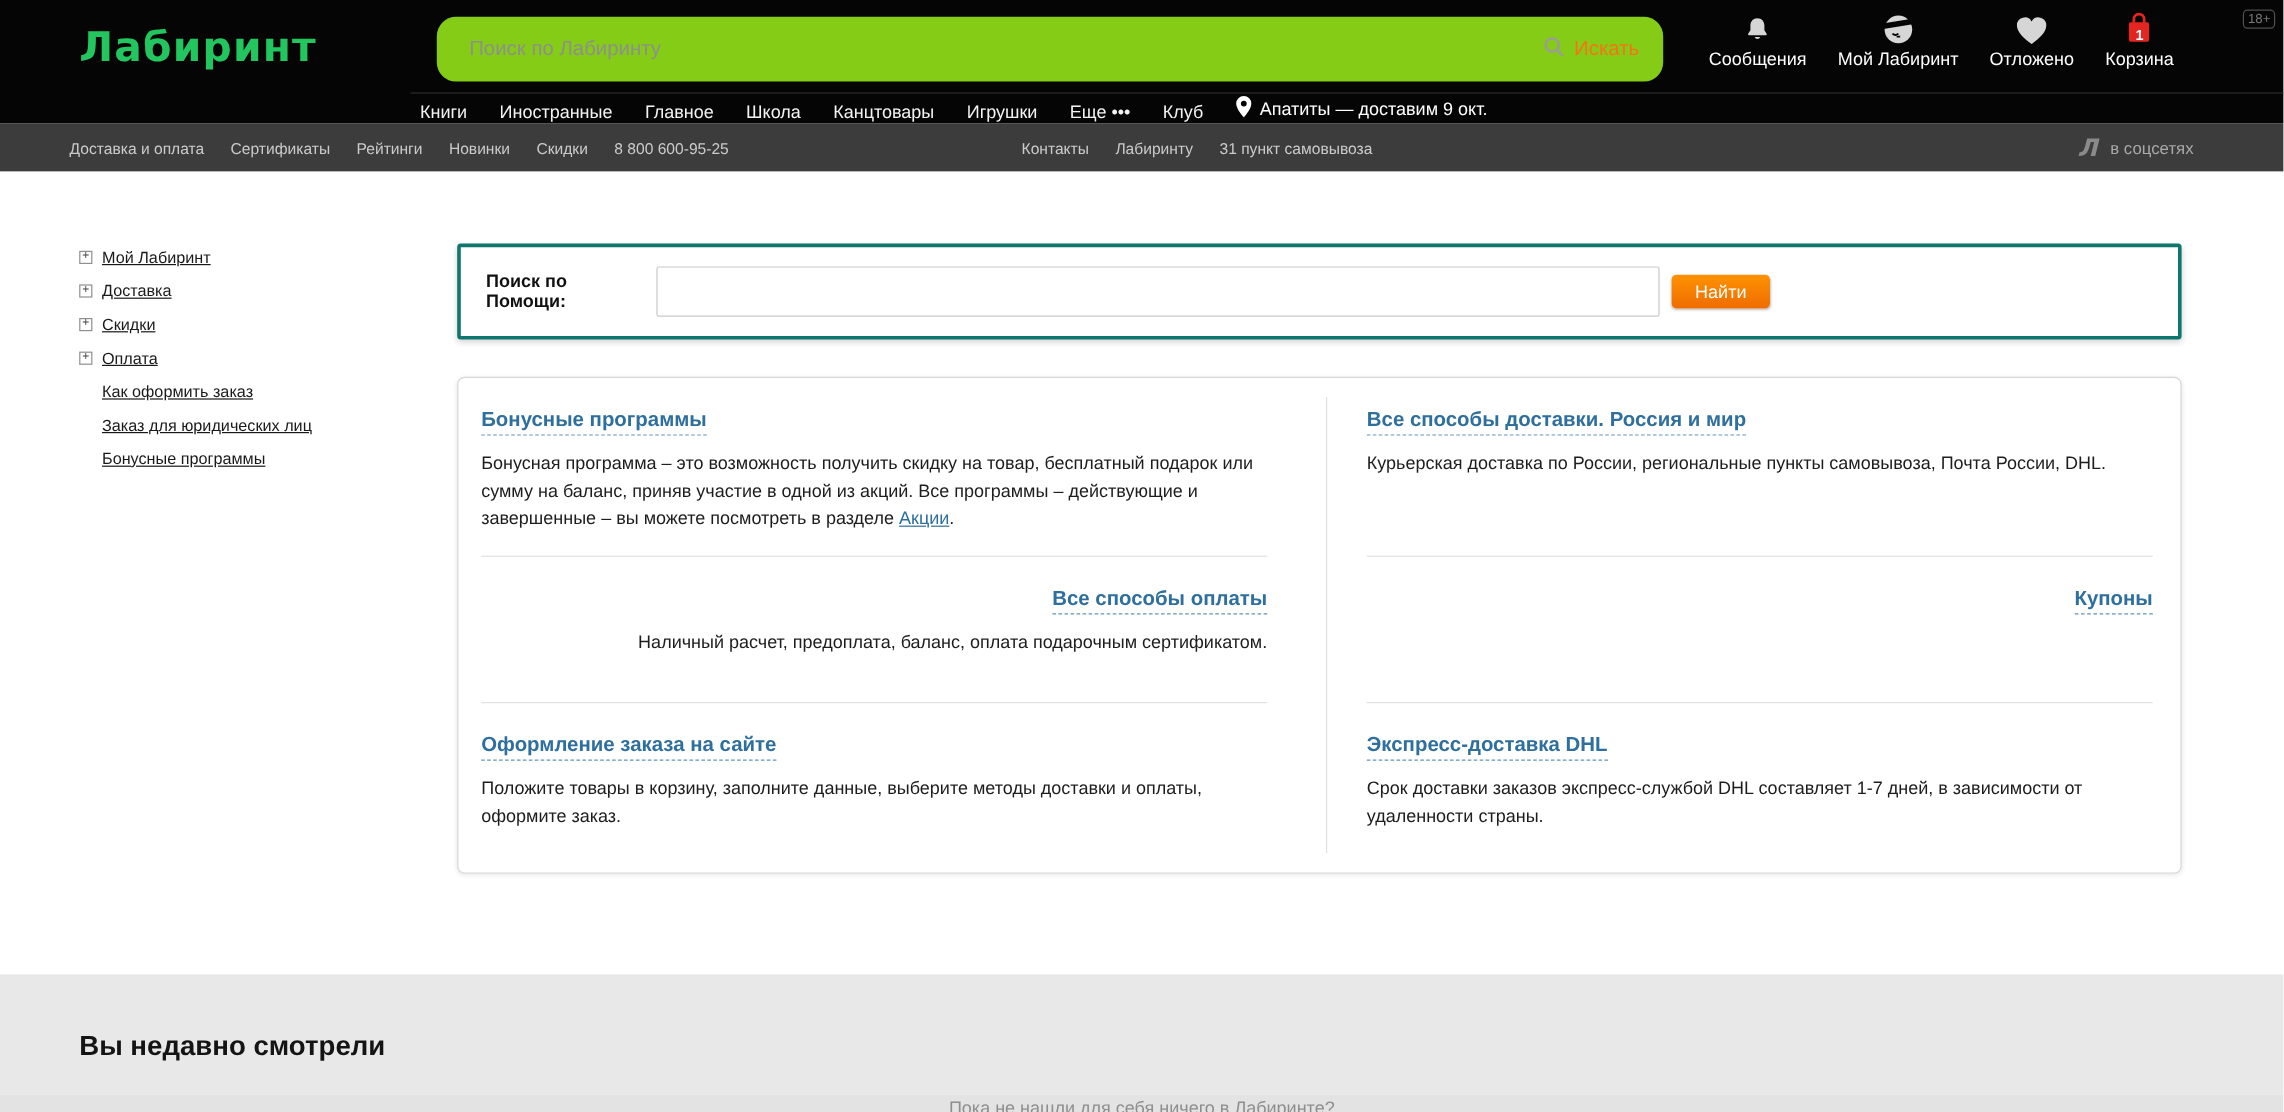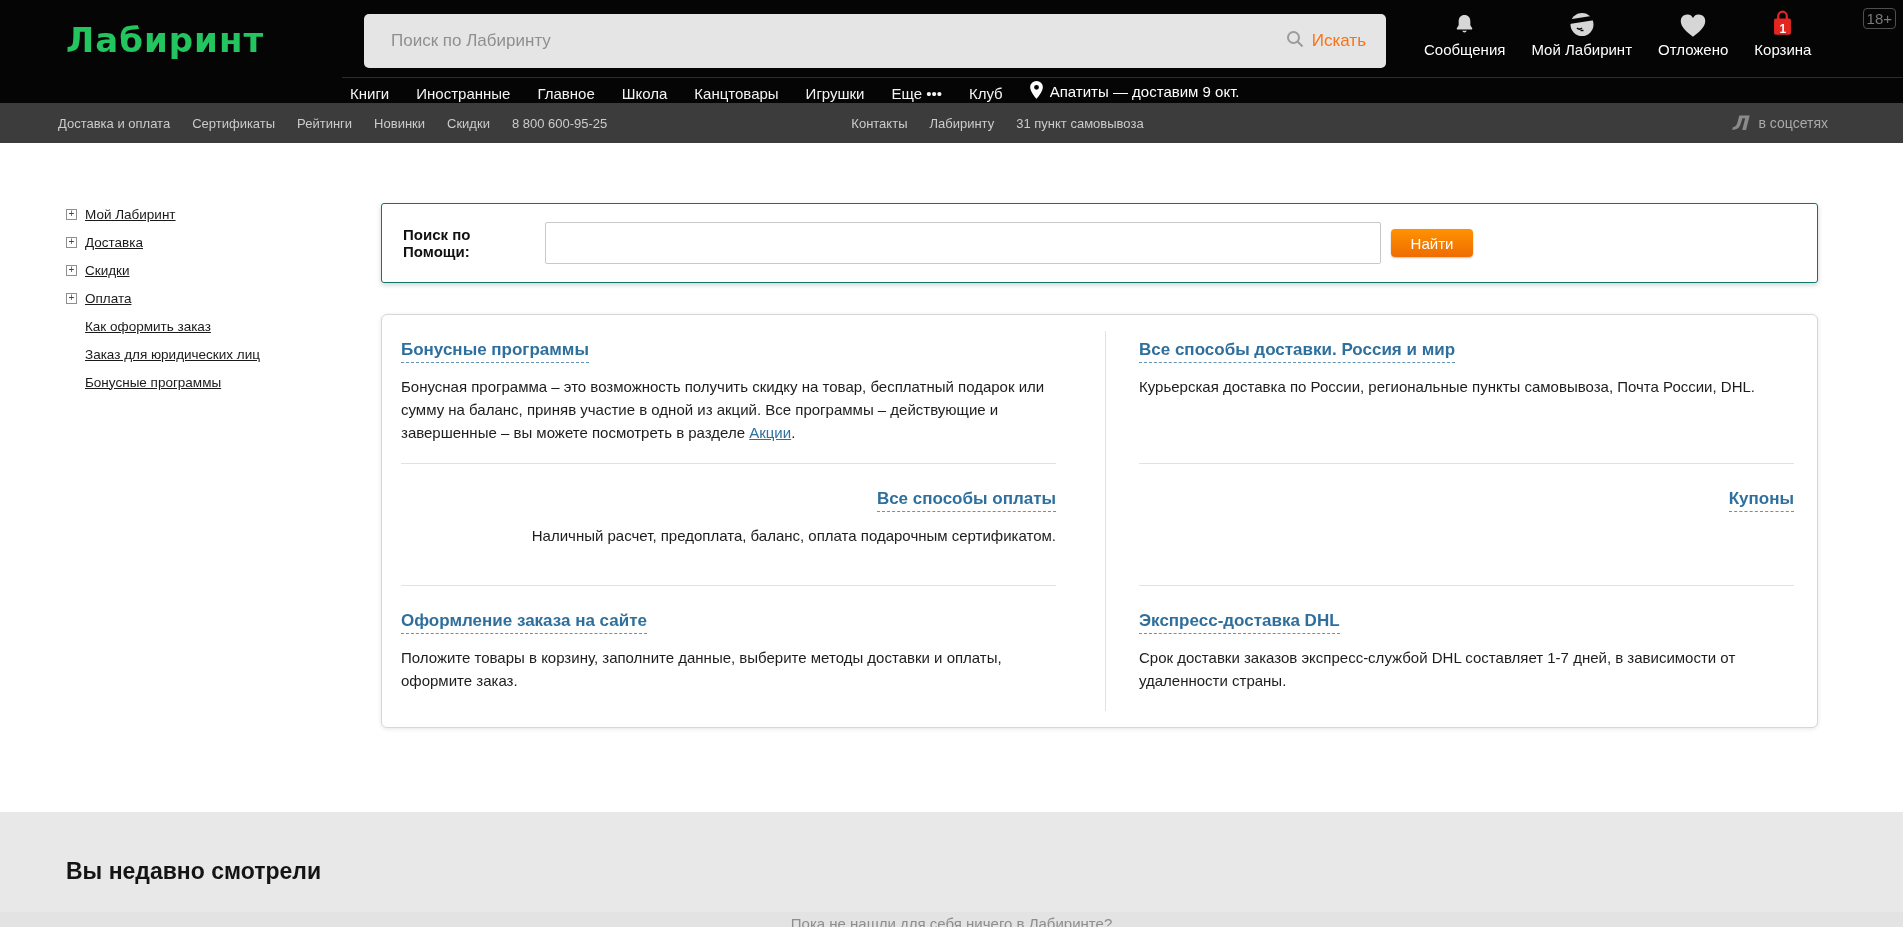--- a/index.html
+++ b/index.html
@@ -7,35 +7,35 @@
     width:1903px;height:927px;overflow:hidden;background:#fff;
     font-family:"Liberation Sans","DejaVu Sans",sans-serif;position:relative;
   }
   .page{position:relative;width:1903px;height:927px;}
 
   
   .hdr{position:absolute;top:0;left:0;width:100%;height:103px;background:#050505;}
   .logo{position:absolute;left:66px;top:20px;font-size:34px;font-weight:bold;color:#22c55e;
         letter-spacing:1px;cursor:pointer;font-family:"DejaVu Sans",sans-serif;}
   .search-wrap{position:absolute;left:364px;top:14px;width:1022px;height:54px;}
-  .search-input{width:100%;height:100%;background:#e5e5e5;border:none;border-radius:5px;
+  .search-input{width:100%;height:100%;background:#84cc16;border:none;border-radius:16px;
         padding:0 130px 0 27px;font-size:17px;color:#333;box-sizing:border-box;outline:none;
         font-family:"Liberation Sans",sans-serif;}
   .search-input::placeholder{color:#8f8f8f;}
   .search-btn{position:absolute;right:14px;top:11px;height:32px;background:none;border:none;
         display:flex;gap:8px;align-items:center;color:#f97316;font-size:17px;cursor:pointer;
         font-family:"Liberation Sans",sans-serif;}
   .acct{position:absolute;top:9px;left:1424px;display:flex;gap:26px;}
   .acct-item{display:flex;flex-direction:column;align-items:center;gap:3px;color:#fff;
         font-size:15px;cursor:pointer;white-space:nowrap;}
   .acct-ic{height:29px;display:flex;align-items:flex-end;position:relative;}
   .bag-count{position:absolute;left:50%;top:13px;transform:translateX(-50%);color:#fff;
         font-size:12px;font-weight:bold;}
   .age{position:absolute;top:8px;right:7px;border:1px solid #4f4f4f;border-radius:4px;
-        color:#7a7a7a;font-size:15px;padding:1px 3px;text-align:right;}
+        color:#7a7a7a;font-size:11px;padding:1px 3px;text-align:right;}
   .hdr-line{position:absolute;left:342px;right:0;top:77px;height:1px;background:#2c2c2c;}
   .mainnav{position:absolute;left:350px;top:80px;height:22px;display:flex;align-items:flex-end;
         gap:27px;color:#f3f3f3;font-size:15px;}
   .nav-item{cursor:pointer;white-space:nowrap;}
   .loc{display:flex;align-items:center;gap:7px;color:#fff;cursor:pointer;white-space:nowrap;}
 
   
   .subnav{position:absolute;top:103px;left:0;width:100%;height:40px;background:#3c3c3c;
         display:flex;align-items:center;font-size:13px;color:#cbcbcb;padding-left:58px;
         box-sizing:border-box;}
@@ -50,21 +50,21 @@
   .main{position:absolute;top:143px;left:0;width:100%;height:669px;background:#fff;}
   .side{position:absolute;left:66px;top:57px;}
   .side-item{display:flex;align-items:center;gap:8px;height:28px;}
   .side-item.noicon{padding-left:19px;}
   .plus{width:11px;height:11px;border:1px solid #8f8f8f;box-sizing:border-box;background:#fff;
         flex:0 0 11px;display:flex;align-items:center;justify-content:center;cursor:pointer;}
   .plus::before{content:"+";font-size:10px;color:#444;line-height:1;margin-top:-1px;}
   .side-link{color:#1a1a1a;font-size:13.5px;text-decoration:underline;cursor:pointer;}
 
   .helpsearch{position:absolute;left:381px;top:60px;width:1437px;height:80px;background:#fff;
-        border:1px solid #0f766e;border-radius:3px;box-shadow:0 2px 5px rgba(0,0,0,.18);
+        border:3px solid #0f766e;border-radius:3px;box-shadow:0 2px 5px rgba(0,0,0,.18);
         box-sizing:border-box;display:flex;align-items:center;padding-left:21px;}
   .hs-label{font-weight:bold;font-size:15px;color:#111;width:122px;flex:0 0 122px;}
   .hs-input{width:836px;height:42px;border:1px solid #c9c9c9;border-radius:2px;margin-left:20px;
         font-size:16px;padding:0 10px;box-sizing:border-box;outline:none;
         font-family:"Liberation Sans",sans-serif;}
   .hs-btn{width:82px;height:28px;margin-left:10px;border:none;border-radius:4px;
         background:linear-gradient(#ff9201,#ee6c00);color:#fff;font-size:15px;font-weight:normal;
         cursor:pointer;box-shadow:0 1px 2px rgba(0,0,0,.25);
         font-family:"Liberation Sans",sans-serif;}
 

